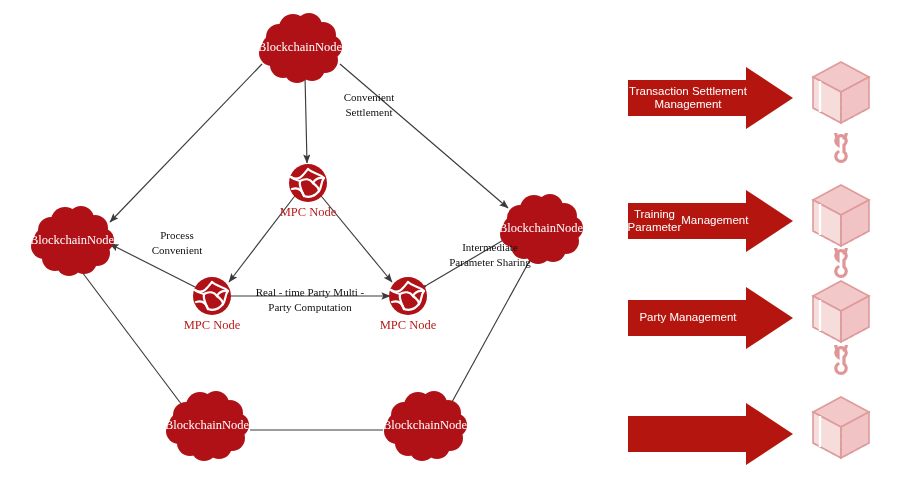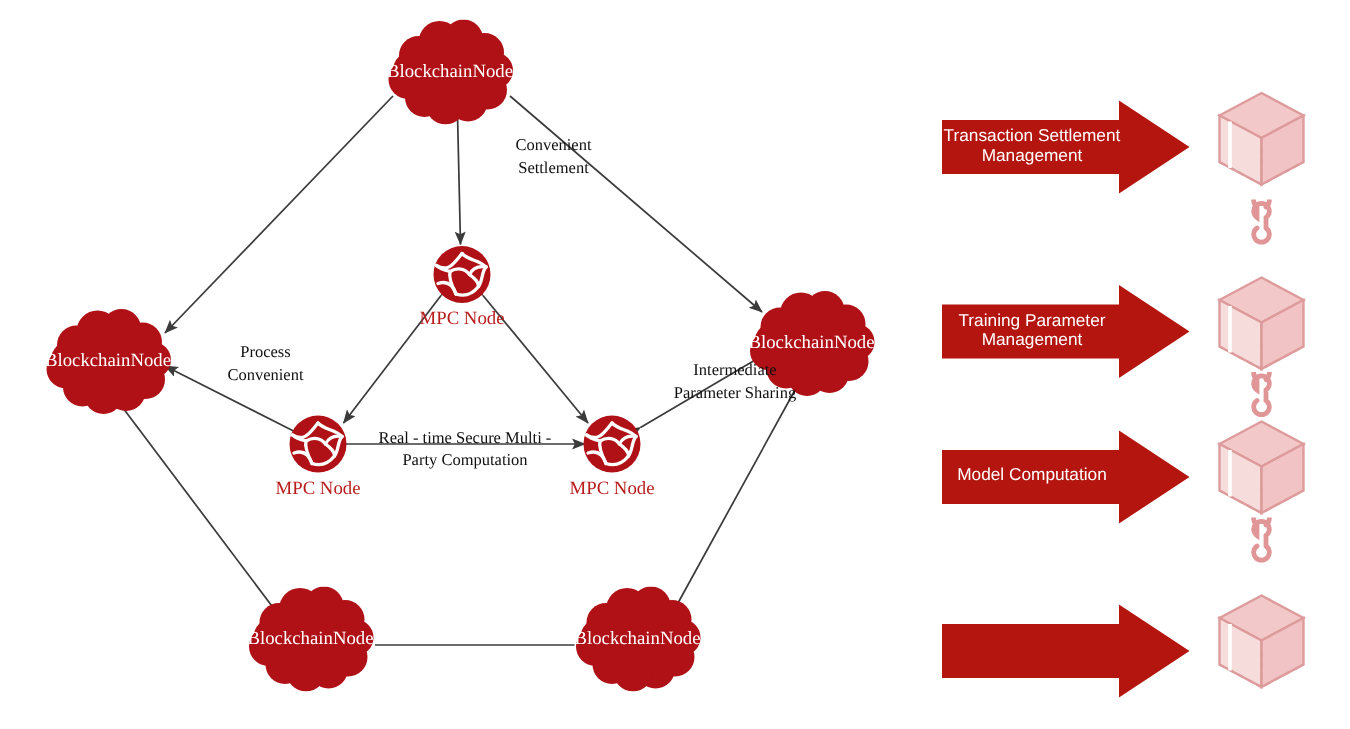--- a/index.html
+++ b/index.html
@@ -275,21 +275,21 @@
     <div>Convenient</div>
     <div>Settlement</div>
   </div>
 
   <div class="elabel" style="left:177px;top:228px">
     <div>Process</div>
     <div>Convenient</div>
   </div>
 
   <div class="elabel" style="left:310px;top:285px">
-    <div>Real - time Secure Multi -</div>
+    <div>Real - time Party Multi -</div>
     <div>Party Computation</div>
   </div>
 
   <div class="elabel" style="left:490px;top:240px">
     <div>Intermediate</div>
     <div>Parameter Sharing</div>
   </div>
 
   <div class="panel">
 
@@ -318,21 +318,21 @@
         <g fill="none" stroke="#E09596" stroke-width="3.2" stroke-linecap="round">
           <path d="M16,5 a5.2,5.2 0 1 0 -6,0 v7 a5.2,5.2 0 1 1 6,0 v7 a5.2,5.2 0 1 1 -6,0"></path>
         </g>
       </svg>
     </div>
 
     <div class="banner" style="left:0px;top:190px;width:165px;height:62px">
       <svg width="165" height="62" viewBox="0 0 165 62" xmlns="http://www.w3.org/2000/svg">
         <path d="M0,13 L118,13 L118,0 L165,31 L118,62 L118,49 L0,49 Z" fill="#B4150F"></path>
       </svg>
-      <div class="btext" style="width:120px;height:62px;flex-direction:column">
+      <div class="btext" style="width:120px;height:62px;flex-direction:row">
         <span>Training Parameter</span>
         <span>Management</span>
       </div>
     </div>
     <div class="cube" style="left:182px;top:183px">
       <svg width="62" height="68" viewBox="0 0 62 68" xmlns="http://www.w3.org/2000/svg">
         <polygon points="31,2 59,17 31,32 3,17" fill="#F3C8C9" stroke="#DD9B9C" stroke-width="1.6"></polygon>
         <polygon points="3,17 31,32 31,63 3,48" fill="#F7DCDC" stroke="#DD9B9C" stroke-width="1.6"></polygon>
         <polygon points="59,17 31,32 31,63 59,48" fill="#F1C3C4" stroke="#DD9B9C" stroke-width="1.6"></polygon>
         <path d="M3,48 L31,63 L59,48" fill="none" stroke="#DD9B9C" stroke-width="1.4" stroke-dasharray="4,3"></path>
@@ -347,21 +347,21 @@
           <path d="M16,5 a5.2,5.2 0 1 0 -6,0 v7 a5.2,5.2 0 1 1 6,0 v7 a5.2,5.2 0 1 1 -6,0"></path>
         </g>
       </svg>
     </div>
 
     <div class="banner" style="left:0px;top:287px;width:165px;height:62px">
       <svg width="165" height="62" viewBox="0 0 165 62" xmlns="http://www.w3.org/2000/svg">
         <path d="M0,13 L118,13 L118,0 L165,31 L118,62 L118,49 L0,49 Z" fill="#B4150F"></path>
       </svg>
       <div class="btext" style="width:120px;height:62px;flex-direction:column">
-        <span>Model Computation</span>
+        <span>Party Management</span>
       </div>
     </div>
     <div class="cube" style="left:182px;top:279px">
       <svg width="62" height="68" viewBox="0 0 62 68" xmlns="http://www.w3.org/2000/svg">
         <polygon points="31,2 59,17 31,32 3,17" fill="#F3C8C9" stroke="#DD9B9C" stroke-width="1.6"></polygon>
         <polygon points="3,17 31,32 31,63 3,48" fill="#F7DCDC" stroke="#DD9B9C" stroke-width="1.6"></polygon>
         <polygon points="59,17 31,32 31,63 59,48" fill="#F1C3C4" stroke="#DD9B9C" stroke-width="1.6"></polygon>
         <path d="M3,48 L31,63 L59,48" fill="none" stroke="#DD9B9C" stroke-width="1.4" stroke-dasharray="4,3"></path>
         <path d="M31,32 L31,63" fill="none" stroke="#DD9B9C" stroke-width="1.2" stroke-dasharray="4,3"></path>
         <line x1="10" y1="21" x2="10" y2="52" stroke="#FFFFFF" stroke-width="2.4"></line>

